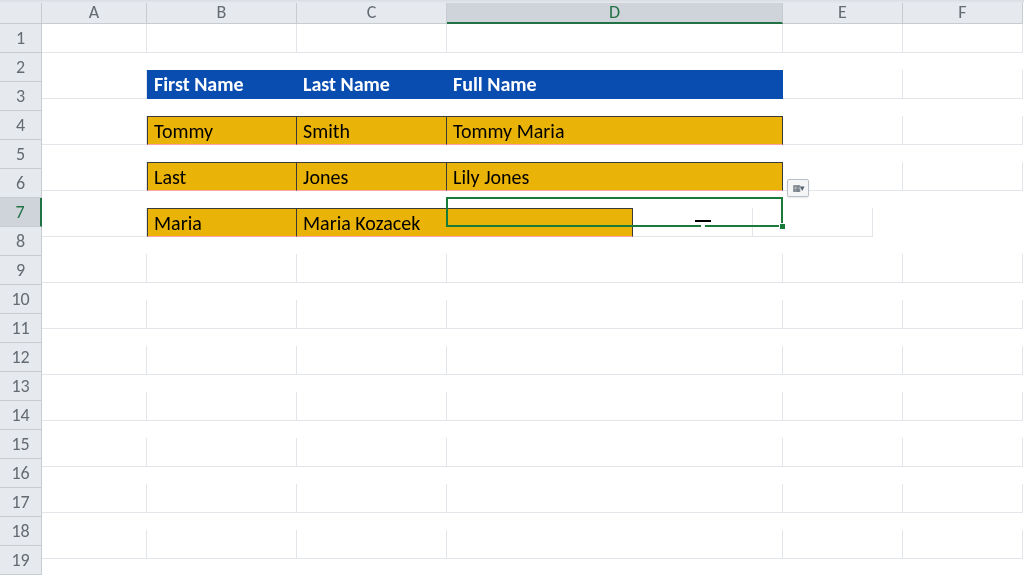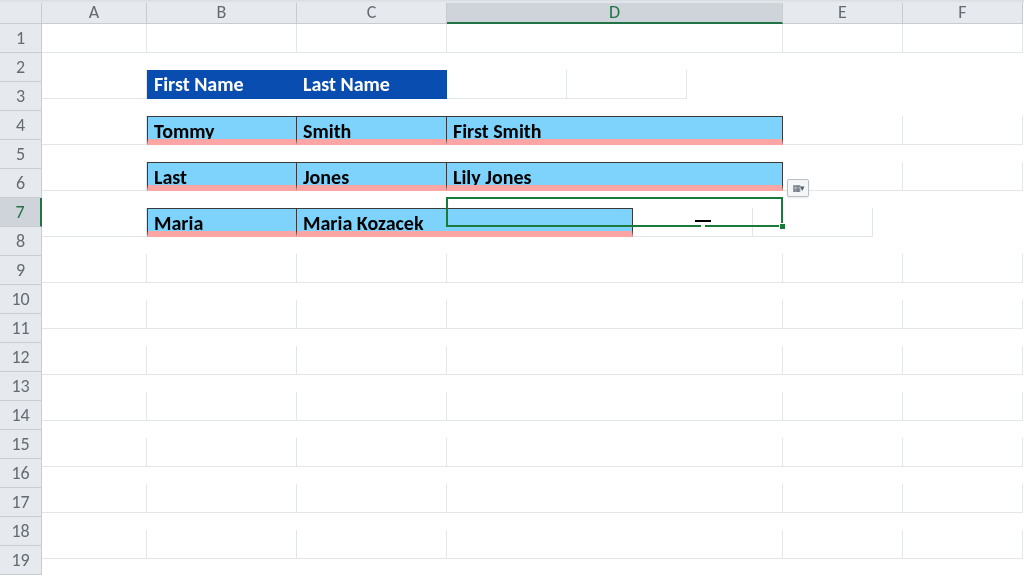--- a/index.html
+++ b/index.html
@@ -99,25 +99,25 @@
 
   
   .tbl-head {
     background: #0a4db0;
     color: #ffffff;
     font-weight: 700;
     border-right: 1px solid #0a4db0;
     border-bottom: 1px solid #0a4db0;
   }
   .tbl-body {
-    background: #7dd3fc;
+    background: #eab308;
     color: #000;
-    font-weight: 700;
+    font-weight: 400;
     border-right: 1px solid #3a3a3a;
-    border-bottom: 6px solid #fca5a5;
+    border-bottom: 1px solid #fca5a5;
     border-top: 1px solid #3a3a3a;
   }
   .tbl-body.left { border-left: 1px solid #3a3a3a; }
   .tbl-head.left { border-left: 1px solid #0a4db0; }
 
   
   .selection {
     position: absolute;
     border: 2px solid #1a7a3a;
     pointer-events: none;
@@ -219,28 +219,29 @@
         <div class="cell cB"></div>
         <div class="cell cC"></div>
         <div class="cell cD"></div>
         <div class="cell cE"></div>
         <div class="cell cF"></div>
       </div>
       <div class="row">
         <div class="cell cA"></div>
         <div class="cell cB tbl-head left">First Name</div>
         <div class="cell cC tbl-head">Last Name</div>
+        <div class="cell cD tbl-head">Full Name</div>
         <div class="cell cE"></div>
         <div class="cell cF"></div>
       </div>
       <div class="row">
         <div class="cell cA"></div>
         <div class="cell cB tbl-body left">Tommy</div>
         <div class="cell cC tbl-body">Smith</div>
-        <div class="cell cD tbl-body">First Smith</div>
+        <div class="cell cD tbl-body">Tommy Maria</div>
         <div class="cell cE"></div>
         <div class="cell cF"></div>
       </div>
       <div class="row">
         <div class="cell cA"></div>
         <div class="cell cB tbl-body left">Last</div>
         <div class="cell cC tbl-body">Jones</div>
         <div class="cell cD tbl-body">Lily  Jones</div>
         <div class="cell cE"></div>
         <div class="cell cF"></div>

